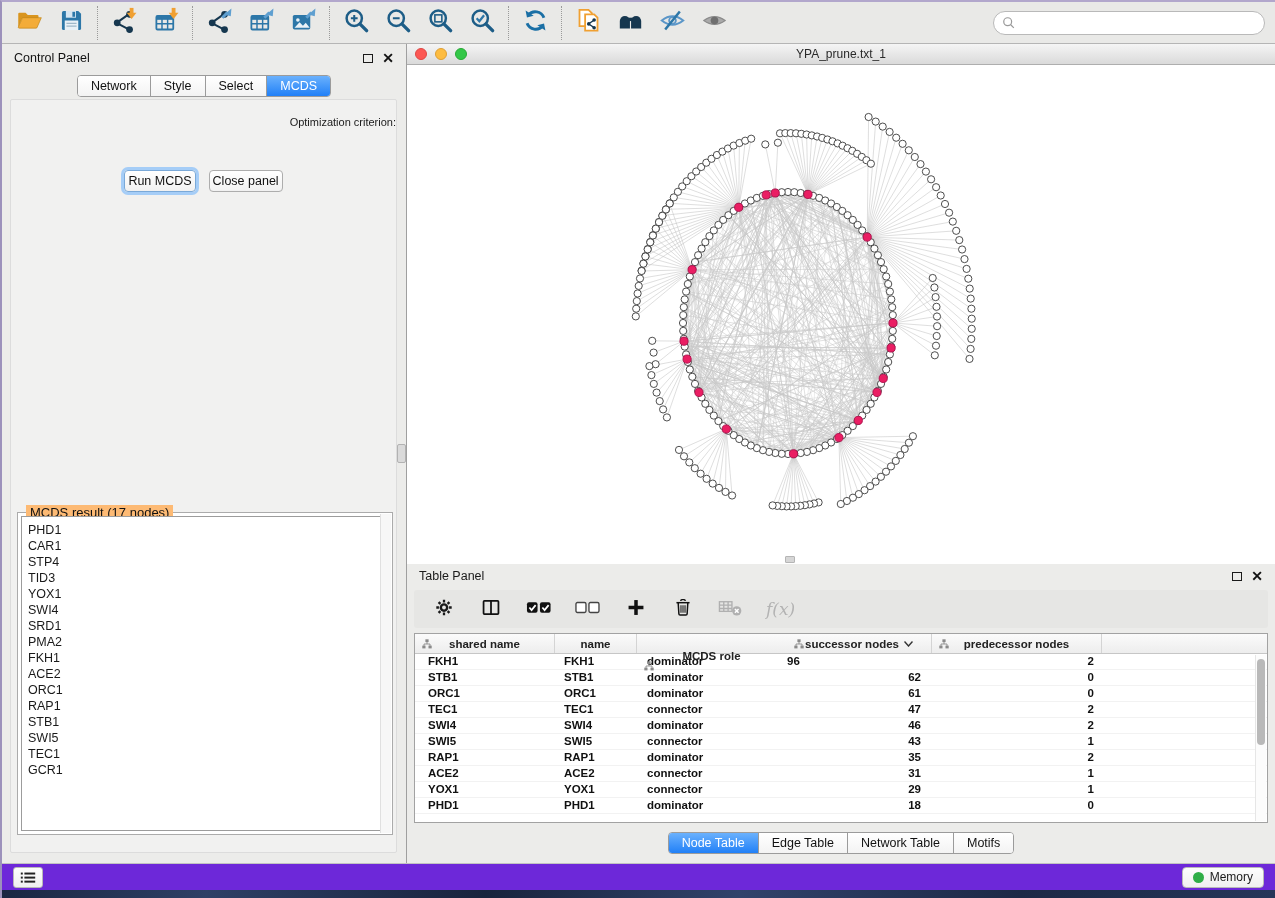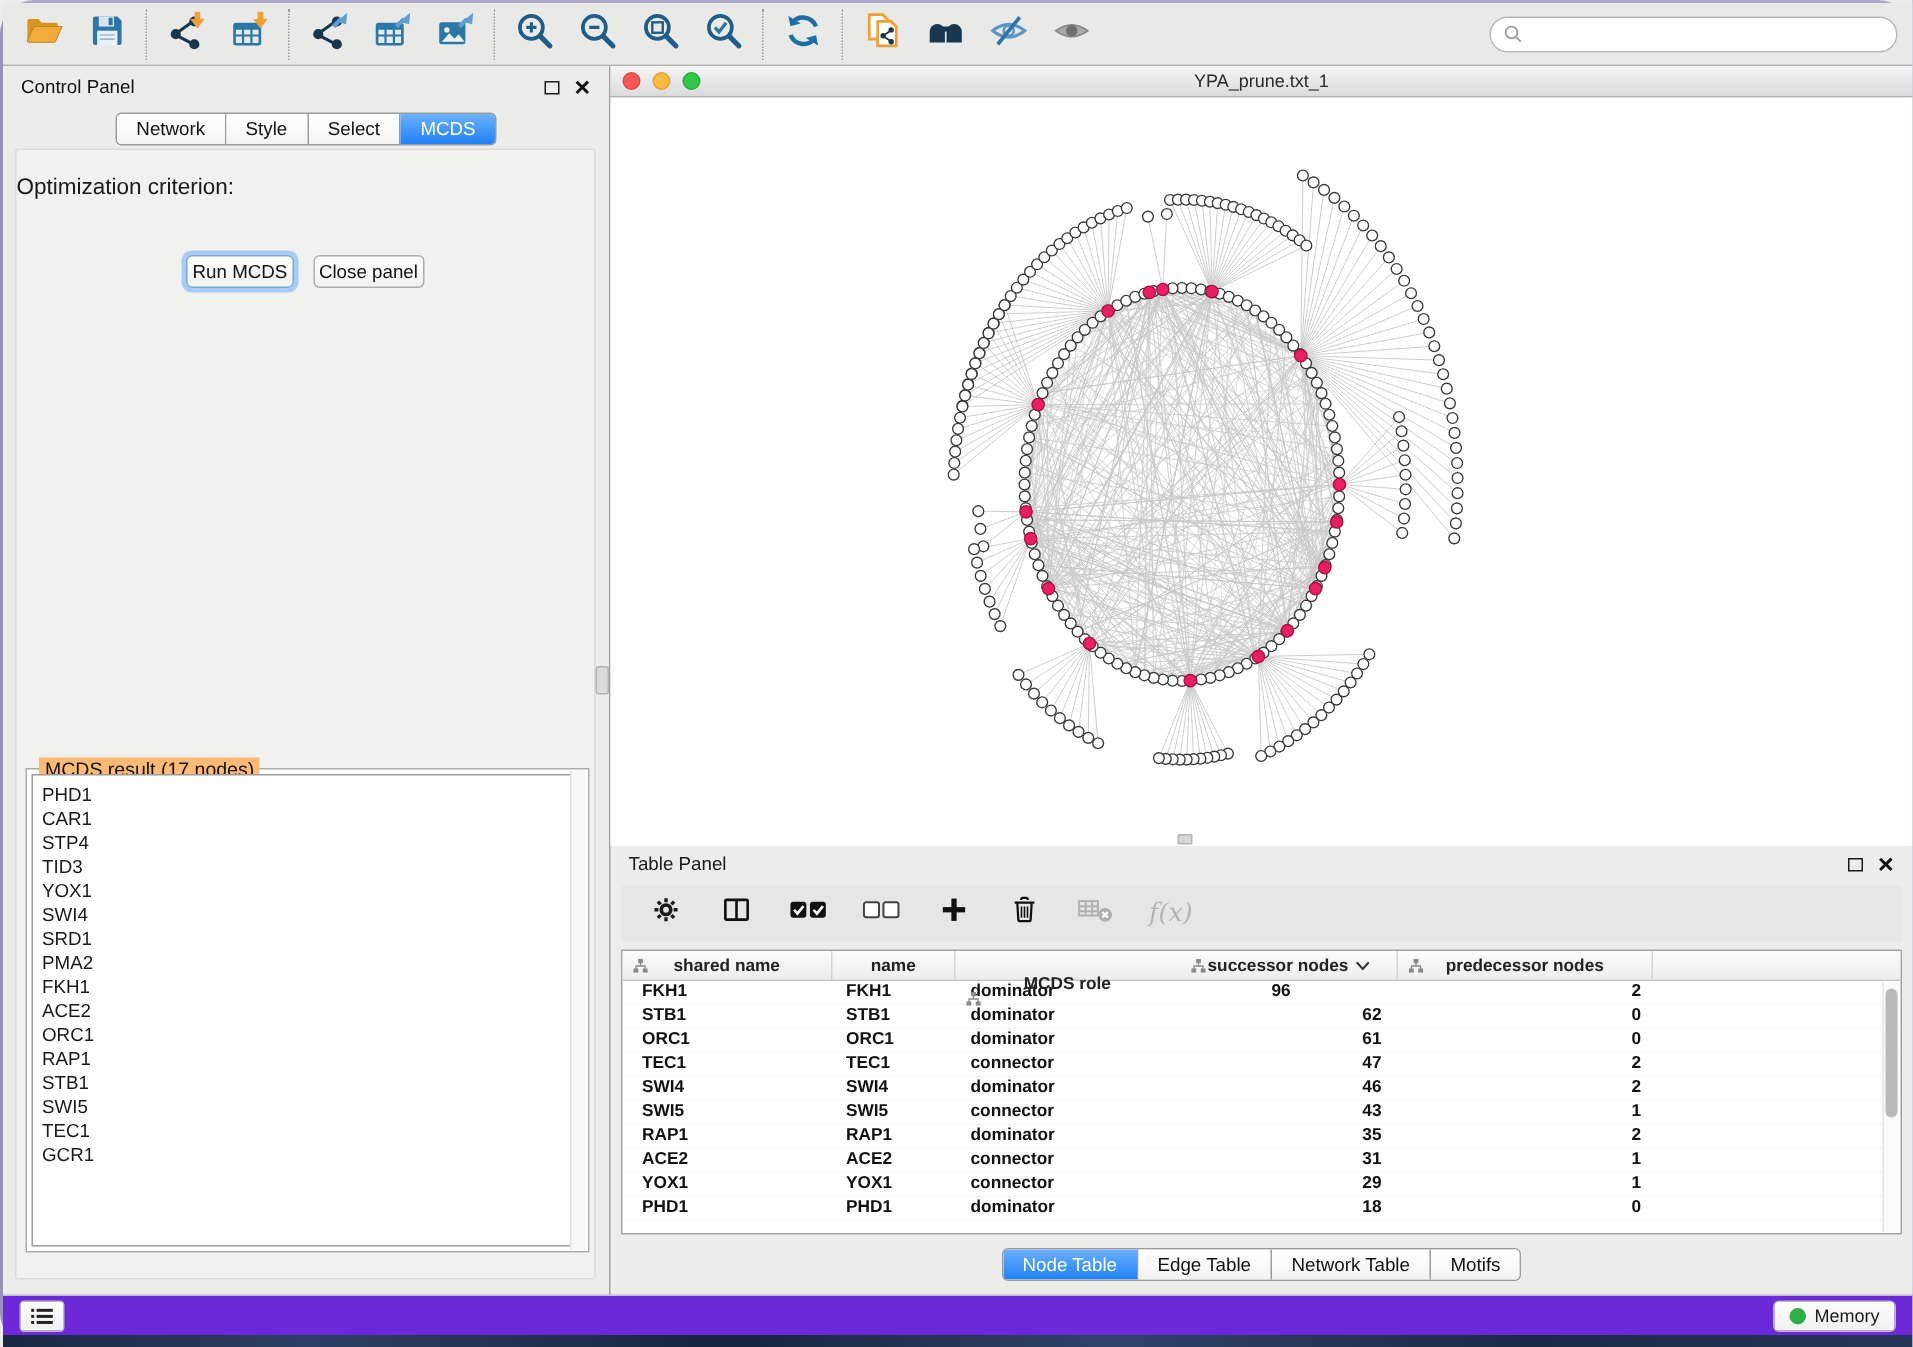--- a/index.html
+++ b/index.html
@@ -1,18 +1,18 @@
 <!DOCTYPE html>
 <html><head>
 <meta charset="utf-8">
 <style>
   * { margin:0; padding:0; box-sizing:border-box; }
   html,body { width:1275px; height:898px; overflow:hidden; }
   body { font-family:"Liberation Sans", sans-serif; background:#ececea; color:#1a1a1a; }
-  .app { width:1275px; height:898px; border-left:2px solid #9c91bb; border-top:2px solid #b2a7cc; display:flex; flex-direction:column;border-radius:23px; }
+  .app { width:1275px; height:898px; border-left:2px solid #9c91bb; border-top:2px solid #b2a7cc; display:flex; flex-direction:column; }
 
   
   .toolbar { height:42px; background:#e9e9e7; border-bottom:1px solid #b5b5b5; display:flex; align-items:center; padding:0 10px 0 6px; flex:none; }
   .tbtn { width:42px; height:34px; display:flex; align-items:center; justify-content:center; cursor:default; }
   .tbtn svg { width:27px; height:27px; }
   .tsep { width:1px; height:34px; border-left:1px dotted #9a9a9a; margin:0 5px; }
   .tb-spacer { flex:1; }
   .search-wrap { width:272px; height:24px; background:#fff; border:1px solid #b9b9b9; border-radius:12px; display:flex; align-items:center; padding:0 8px; }
   .search-wrap input { border:none; outline:none; flex:1; font-size:12px; margin-left:5px; background:transparent; }
 
@@ -24,21 +24,21 @@
   .cp-header { height:28px; display:flex; align-items:center; padding:0 12px; font-size:12.5px; color:#111; }
   .panel-icons { margin-left:auto; display:flex; align-items:center; gap:9px; }
   .float-glyph { width:10px; height:9px; border:1.6px solid #1a1a1a; display:inline-block; }
   .close-glyph { font-weight:bold; font-size:14px; line-height:10px; color:#111; }
   .cp-tabs { display:flex; justify-content:center; margin-top:3px; }
   .seg { display:inline-flex; background:#fff; border:1px solid #9b9b9b; border-radius:4px; overflow:hidden; }
   .seg .tab { padding:3px 13px; font-size:12.5px; background:linear-gradient(#ffffff,#f3f3f3); color:#111; border-right:1px solid #9b9b9b; white-space:nowrap; }
   .seg .tab:last-child { border-right:none; }
   .seg .tab.selected { background:linear-gradient(#6ab1fd,#2180f7); color:#fff; }
   .cp-body { position:absolute; left:8px; right:9px; top:55px; bottom:10px; background:#f1f1f0; border:1px solid #dcdcdc; border-radius:2px; }
-  .opt-label { position:absolute; top:16px; left:0; right:0; text-align:left; font-size:15px; }
+  .opt-label { position:absolute; top:16px; left:0; right:0; text-align:right; font-size:11px; }
   .opt-select { position:absolute; top:36px; left:36px; width:314px; height:23px; background:#fff; border:1px solid #b5b5b5; border-radius:4px; display:flex; align-items:center; font-size:12.5px; overflow:hidden; }
   .opt-select .sel-text { flex:1; padding-left:9px; white-space:nowrap; }
   .opt-stepper { width:19px; height:21px; margin:0 1px; border-radius:3px; background:linear-gradient(#6db3fe,#2a84f8); display:flex; align-items:center; justify-content:center; }
   .btn-row { position:absolute; top:70px; left:0; right:0; display:flex; justify-content:center; gap:13px; }
   .mac-btn { font-size:12.5px; background:linear-gradient(#ffffff,#f1f1f1); border:1px solid #adadad; border-radius:4px; padding:3px 3px; color:#111; }
   .mac-btn.focused { box-shadow:0 0 0 3px #a5cdf7; border-color:#7aa9d8; }
   .result-group { position:absolute; left:6px; width:376px; top:412px; bottom:17px; border:1px solid #ababab; background:#fff; }
   .result-legend { position:absolute; top:-8px; left:8px; background:#fdba74; padding:0 4px; font-size:13px; color:#111; }
   .result-list { position:absolute; inset:3px; background:#fff; border:1px solid #9c9c9c; overflow:hidden; padding:5px 0 0 6px; }
   .result-list .item { font-size:12.5px; line-height:16px; }
@@ -1331,21 +1331,21 @@
                 </svg>
                 <span>predecessor nodes</span>
               </div>
               <div class="t-hcell" style="flex: 1 1 0%; border-right: none;"></div>
             </div>
           <div class="t-body" id="t-body">
               <div class="t-row">
                 <div class="t-cell" style="width: 140px; padding-left: 13px;">FKH1</div>
                 <div class="t-cell" style="width: 82px; padding-left: 9px;">FKH1</div>
                 <div class="t-cell" style="width: 150px; padding-left: 10px;">dominator</div>
-                <div class="t-cell" style="width: 145px; text-align: center; padding-right: 11px;">96</div>
+                <div class="t-cell" style="width: 145px; text-align: left; padding-right: 11px;">96</div>
                 <div class="t-cell" style="width: 170px; text-align: right; padding-right: 8px;">2</div>
               </div>
               <div class="t-row">
                 <div class="t-cell" style="width: 140px; padding-left: 13px;">STB1</div>
                 <div class="t-cell" style="width: 82px; padding-left: 9px;">STB1</div>
                 <div class="t-cell" style="width: 150px; padding-left: 10px;">dominator</div>
                 <div class="t-cell" style="width: 145px; text-align: right; padding-right: 11px;">62</div>
                 <div class="t-cell" style="width: 170px; text-align: right; padding-right: 8px;">0</div>
               </div>
               <div class="t-row">

